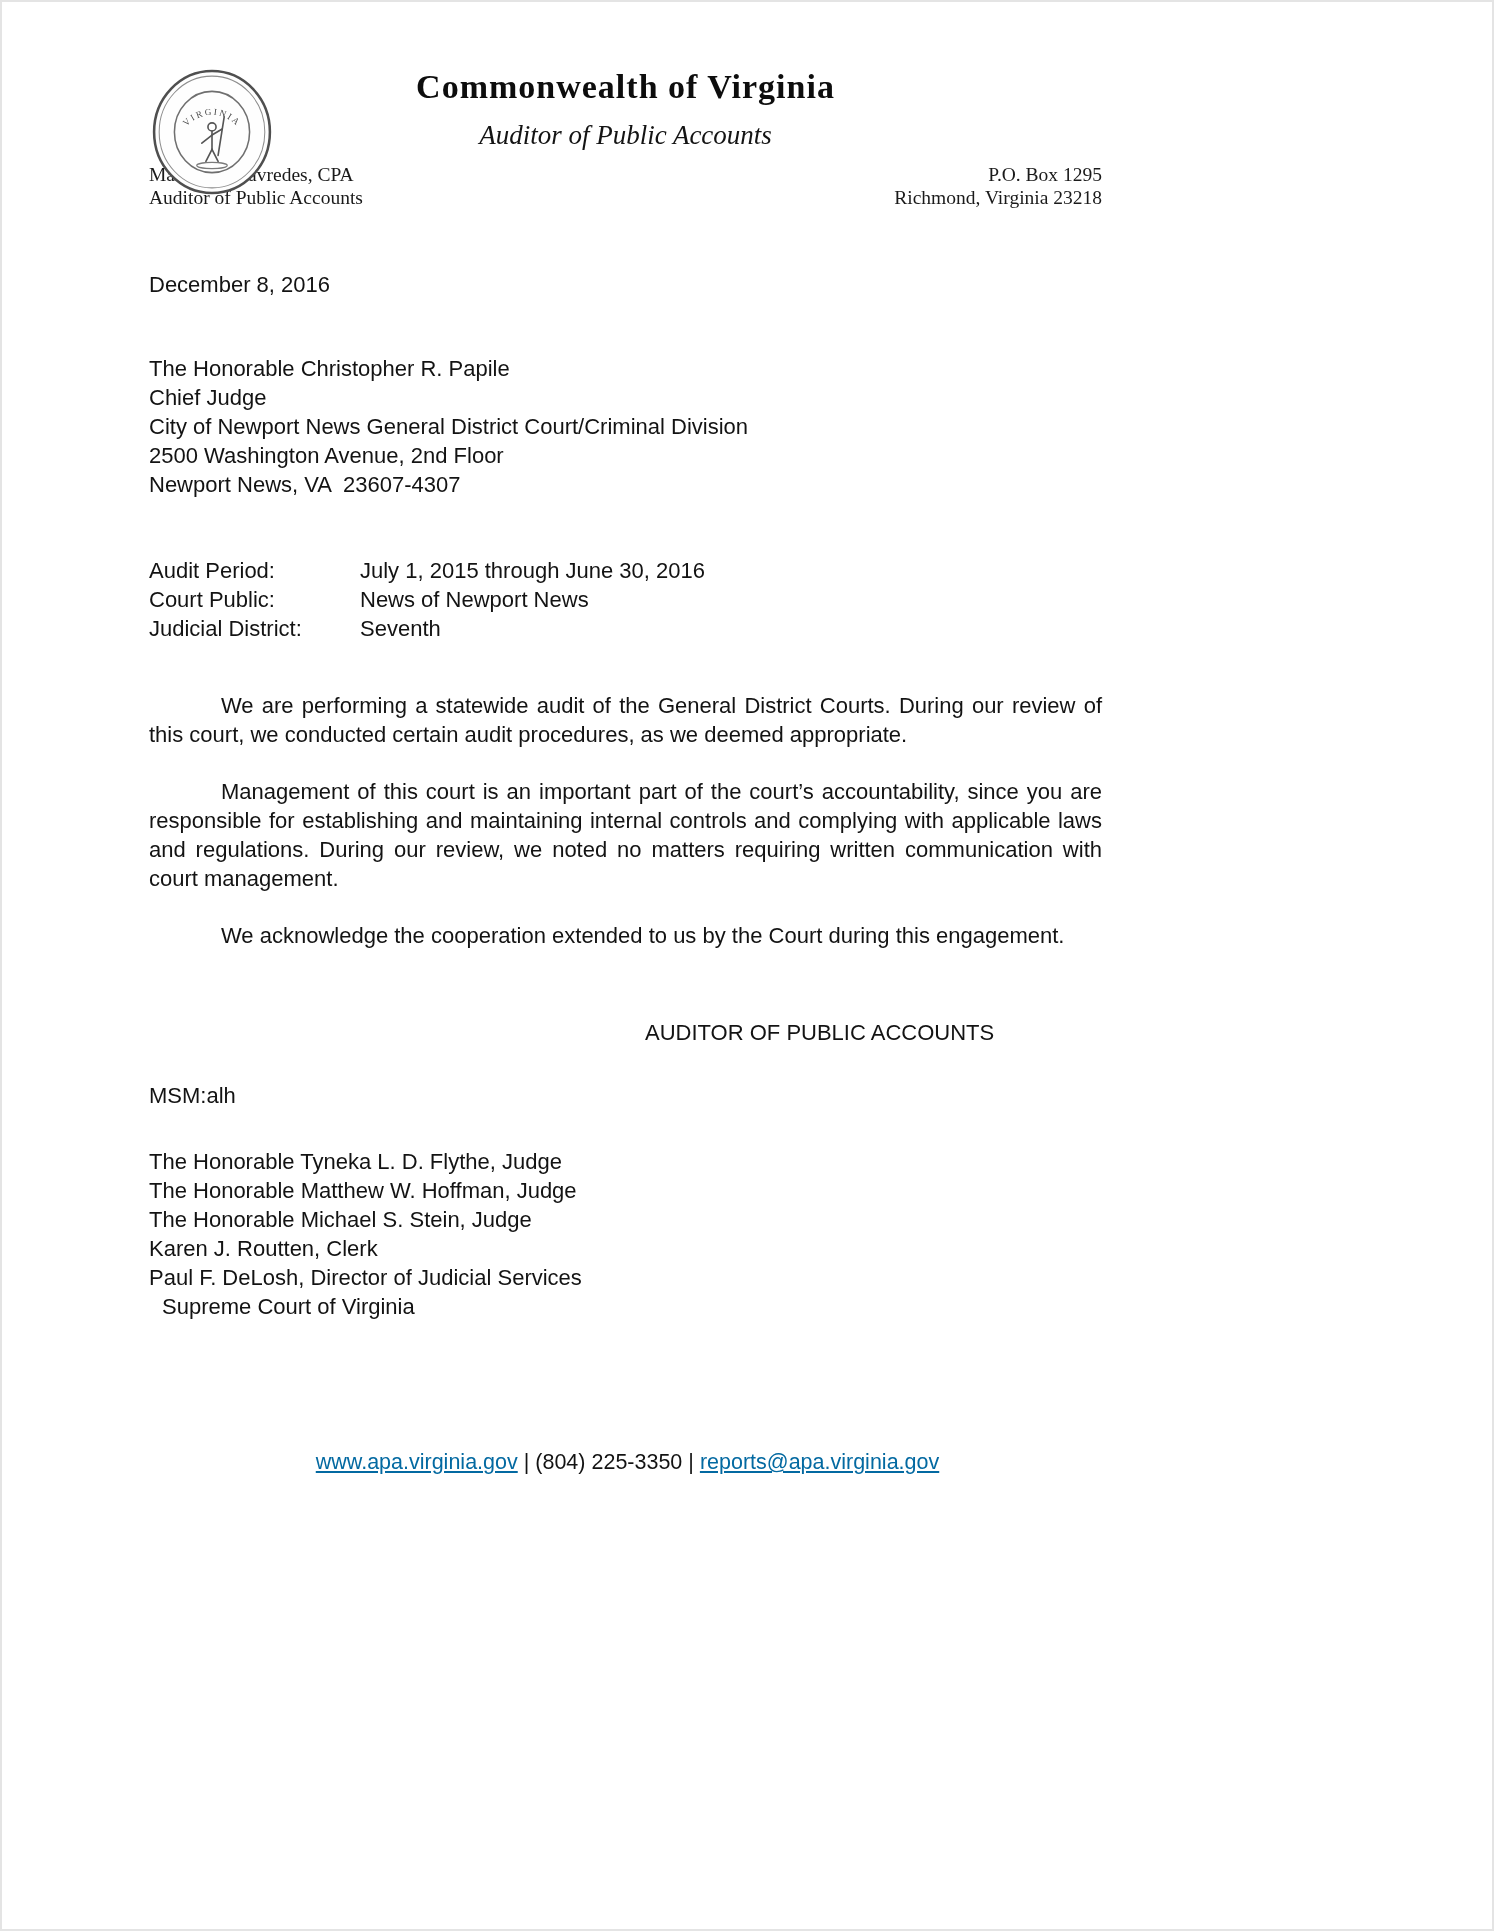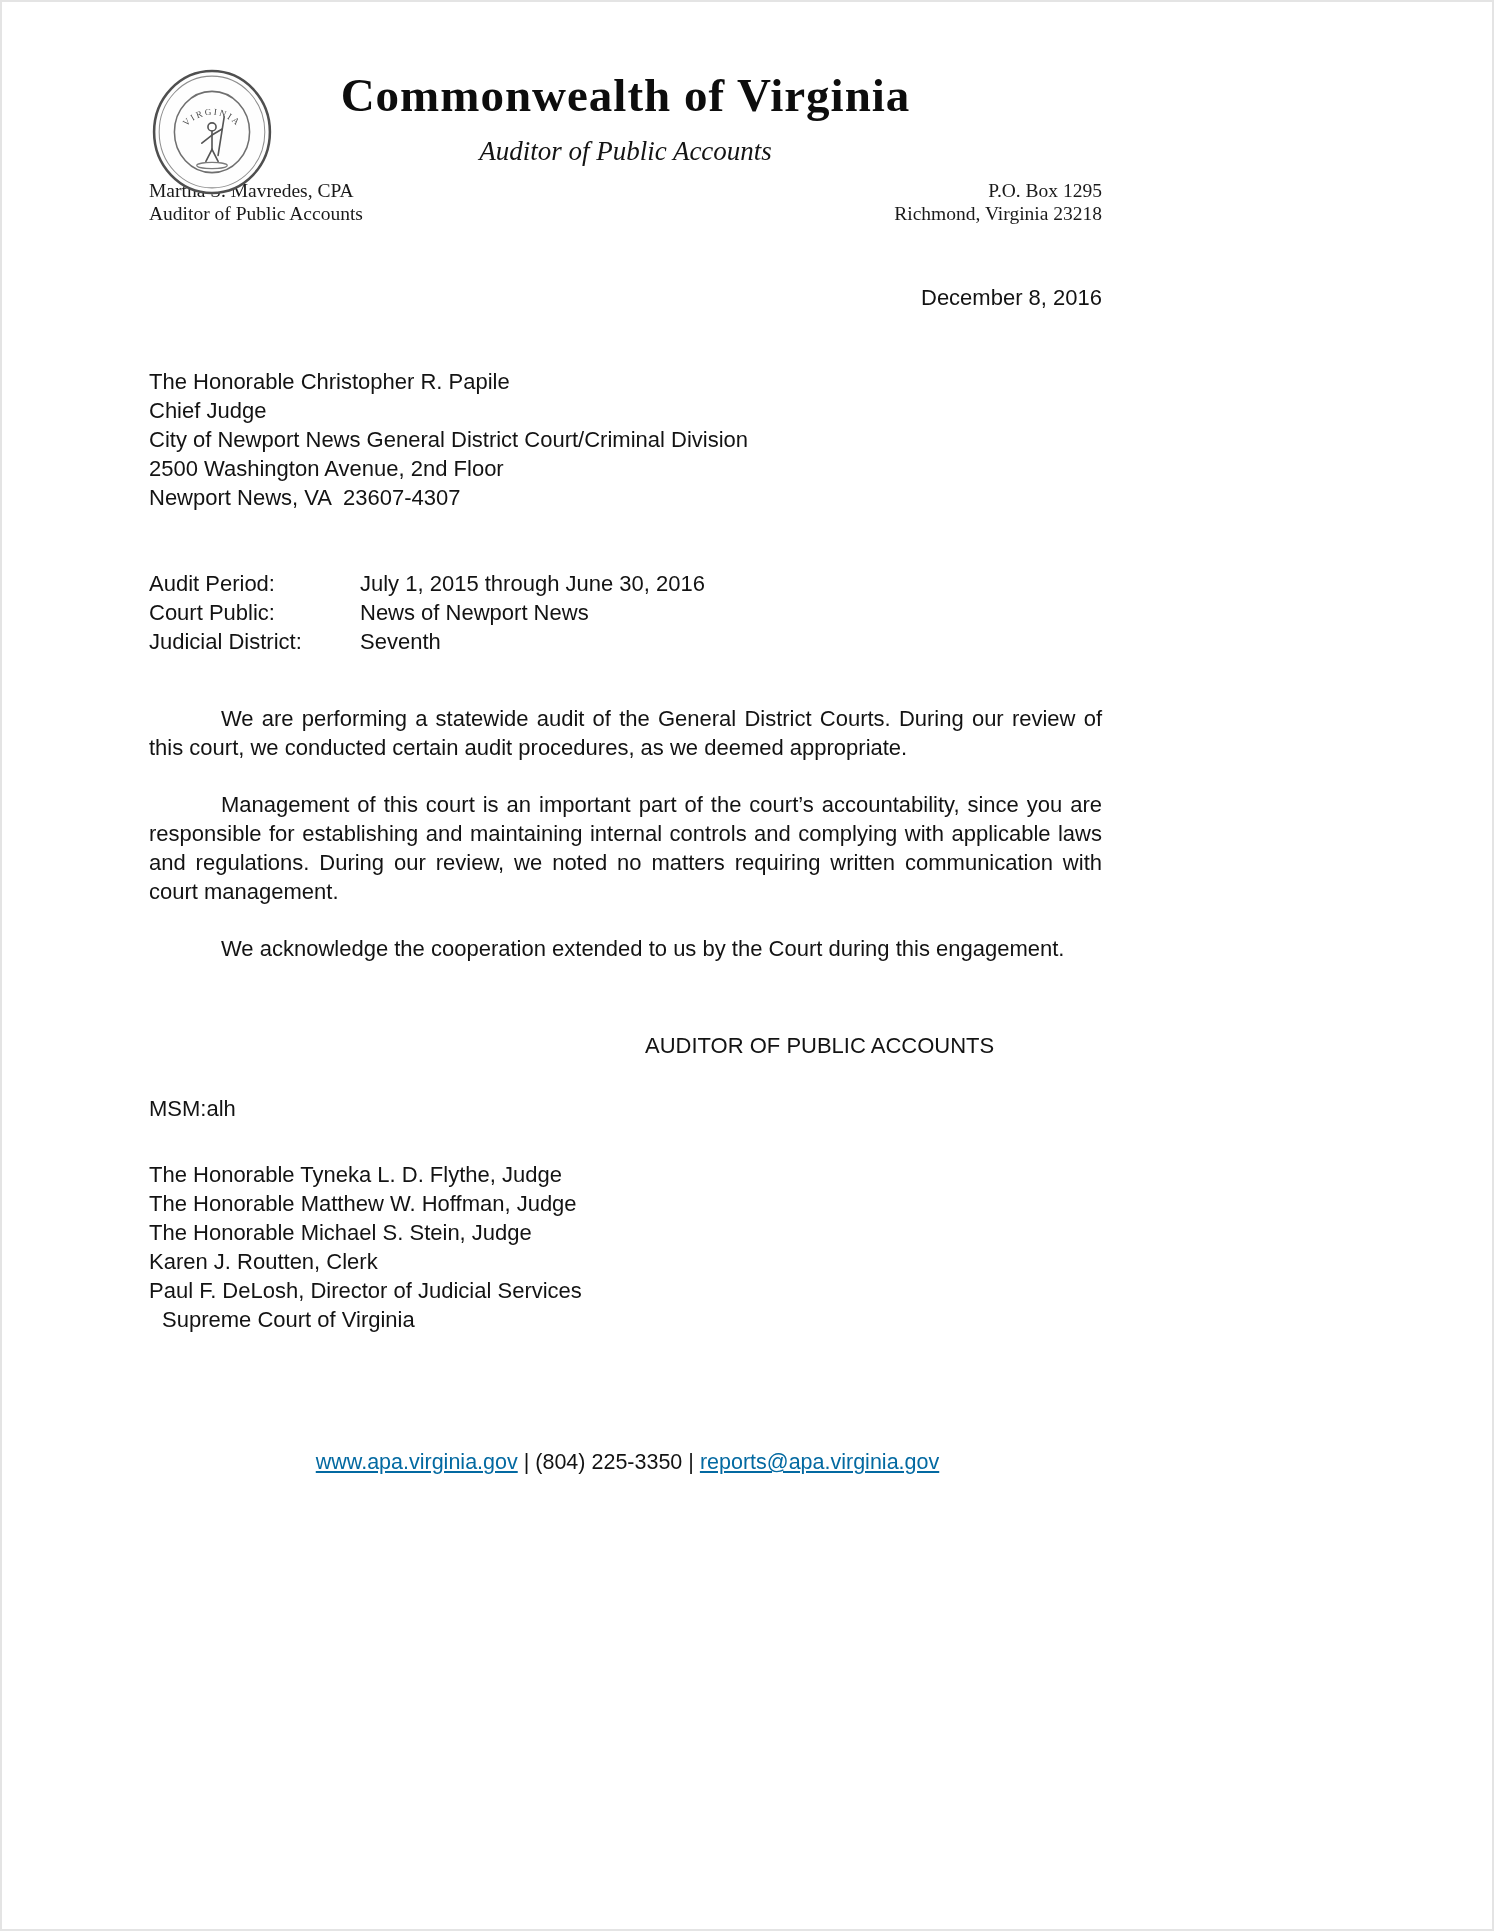--- a/index.html
+++ b/index.html
@@ -27,21 +27,21 @@
     position: absolute;
     left: 2px;
     top: 66px;
     width: 122px;
     height: 128px;
   }
   .lh-titles { text-align: center; }
   .lh-title {
     font-family: "Liberation Serif", serif;
     font-weight: bold;
-    font-size: 47px;
+    font-size: 34px;
     letter-spacing: 1px;
     color: #0d0d0d;
   }
   .lh-subtitle {
     font-family: "Liberation Serif", serif;
     font-style: italic;
     font-size: 27px;
     margin-top: 14px;
     color: #141414;
   }
@@ -51,21 +51,21 @@
     align-items: flex-end;
     font-family: "Liberation Serif", serif;
     font-size: 19.5px;
     line-height: 1.2;
     margin-top: 12px;
     color: #1a1a1a;
   }
   .lh-right { text-align: right; }
 
   
-  .date-line { margin-top: 37px; text-align: right; }
+  .date-line { margin-top: 24px; text-align: left; }
   .recipient { margin-top: 56px; line-height: 29px; }
   .prewrap { white-space: pre-wrap; }
 
   .audit-info { margin-top: 57px; line-height: 29px; }
   .audit-row { display: flex; }
   .audit-label { width: 211px; flex: 0 0 211px; }
 
   .paragraphs { margin-top: 48px; }
   .paragraphs p {
     text-indent: 72px;

